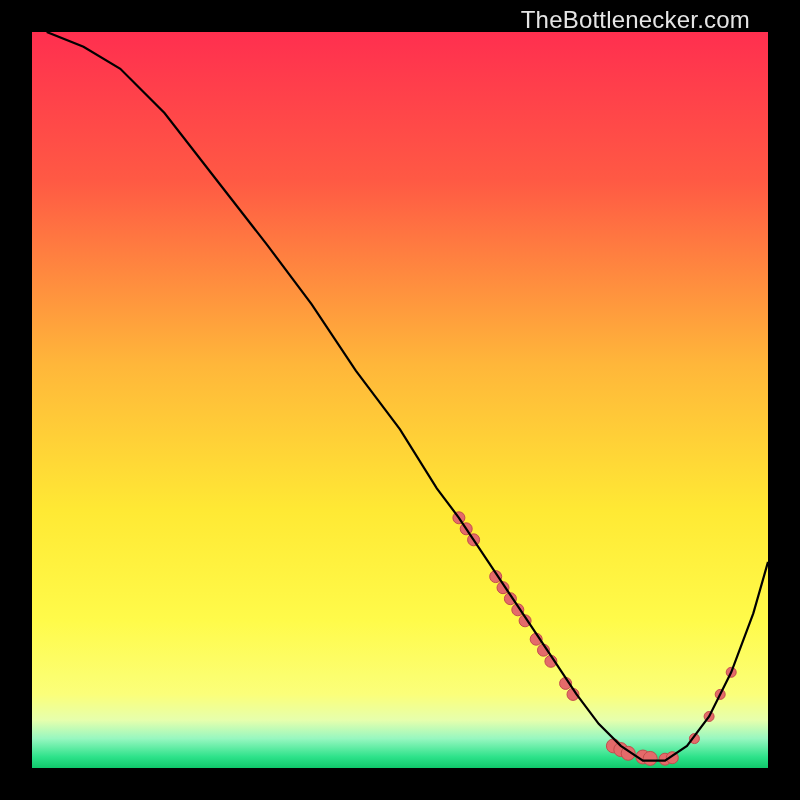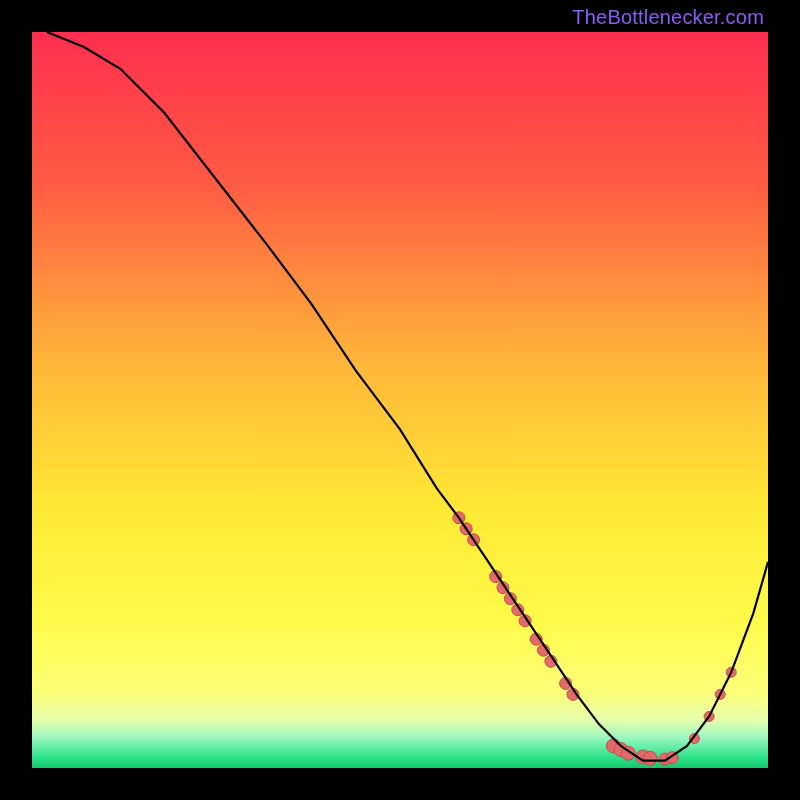--- a/index.html
+++ b/index.html
@@ -22,24 +22,24 @@
   .plot-area {
     position: absolute;
     left: 0;
     top: 0;
     width: 736px;
     height: 736px;
   }
   .watermark {
     position: absolute;
     top: 6px;
-    right: 36px;
-    font-size: 20px;
+    right: 50px;
+    font-size: 24px;
     font-weight: 500;
-    color: #8b5cf6;
+    color: #e5e5e5;
     letter-spacing: 0.2px;
   }
   svg {
     display: block;
   }
 </style>
 </head>
 <body>
 
 <div class="frame">

